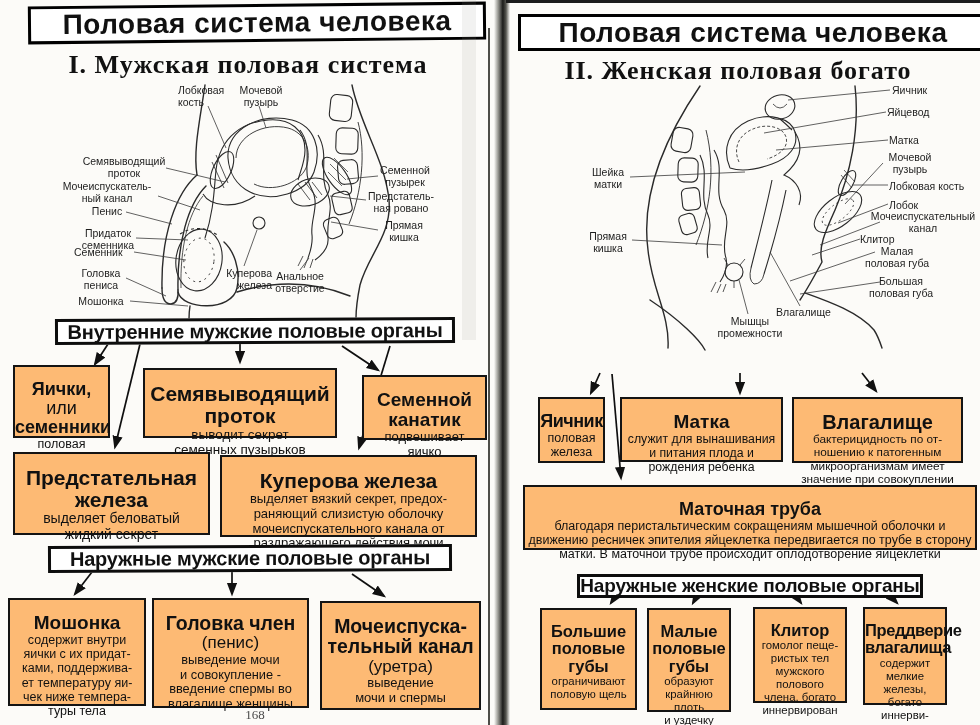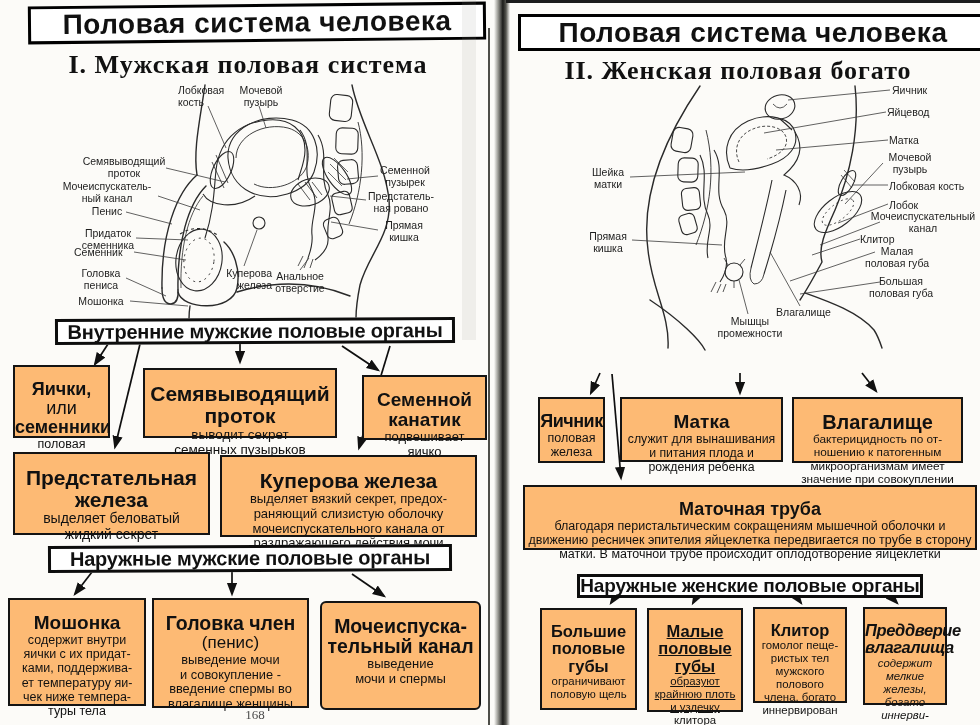--- a/index.html
+++ b/index.html
@@ -194,23 +194,24 @@
 
     <div class="fbox" style="left:152px;top:598px;width:157px;height:110px;">
       <div class="bt" style="font-size:19.5px;" data-bind="left_page.external_boxes.1.title">Головка член</div>
       <div class="bs" style="font-size:17px;" data-bind="left_page.external_boxes.1.subtitle">(пенис)</div>
       <div class="bd" style="font-size:12.8px;" data-bind="left_page.external_boxes.1.desc">выведение мочи
 и совокупление -
 введение спермы во
 влагалище женщины</div>
     </div>
 
-    <div class="fbox" style="left:320px;top:601px;width:161px;height:109px;border-radius:6px;">
+    <div class="fbox" style="left:320px;top:601px;width:161px;height:109px;">
       <div class="bt" style="font-size:19.5px;" data-bind="left_page.external_boxes.2.title">Мочеиспуска-
 тельный канал</div>
+      <div class="bs" style="font-size:17px;" data-bind="left_page.external_boxes.2.subtitle">(уретра)</div>
       <div class="bd" style="font-size:13px;" data-bind="left_page.external_boxes.2.desc">выведение
 мочи и спермы</div>
     </div>
 
     <div class="pagenum" style="left:225px;top:707px;width:60px;text-align:center;" data-bind="left_page.page_number">168</div>
 
     <div class="scan-streak" style="left:462px;top:0;width:14px;height:340px;"></div>
   </div>
 
   <div class="page" id="page-right">
@@ -334,41 +335,41 @@
     <div class="hdr" style="left:81px;top:562px;width:346px;height:24px;font-size:19px;margin-top:12px;" data-bind="right_page.external_header">Наружные женские половые органы</div>
 
     <div class="fbox" style="left:44px;top:608px;width:97px;height:102px;">
       <div class="bt" style="font-size:16.5px;" data-bind="right_page.external_boxes.0.title">Большие
 половые
 губы</div>
       <div class="bd" style="font-size:11.4px;" data-bind="right_page.external_boxes.0.desc">ограничивают
 половую щель</div>
     </div>
 
-    <div class="fbox" style="left:151px;top:608px;width:96px;height:104px;text-decoration:underline;">
+    <div class="fbox" style="left:151px;top:608px;width:84px;height:104px;">
       <div class="bt" style="font-size:16.5px;" data-bind="right_page.external_boxes.1.title">Малые
 половые
 губы</div>
       <div class="bd" style="font-size:11.4px;" data-bind="right_page.external_boxes.1.desc">образуют
 крайнюю плоть
 и уздечку
 клитора</div>
     </div>
 
     <div class="fbox" style="left:257px;top:607px;width:94px;height:96px;">
       <div class="bt" style="font-size:16.5px;" data-bind="right_page.external_boxes.2.title">Клитор</div>
       <div class="bd" style="font-size:11.4px;" data-bind="right_page.external_boxes.2.desc">гомолог пеще-
 ристых тел
 мужского
 полового
 члена, богато
 иннервирован</div>
     </div>
 
-    <div class="fbox" style="left:367px;top:607px;width:84px;height:98px;font-style:italic;">
+    <div class="fbox" style="left:367px;top:607px;width:84px;height:98px;">
       <div class="bt" style="font-size:16.5px;letter-spacing:-.4px;" data-bind="right_page.external_boxes.3.title">Преддверие
 влагалища</div>
       <div class="bd" style="font-size:11.4px;" data-bind="right_page.external_boxes.3.desc">содержит
 мелкие железы,
 богато
 иннерви-
 ровано</div>
     </div>
   </div>
 

